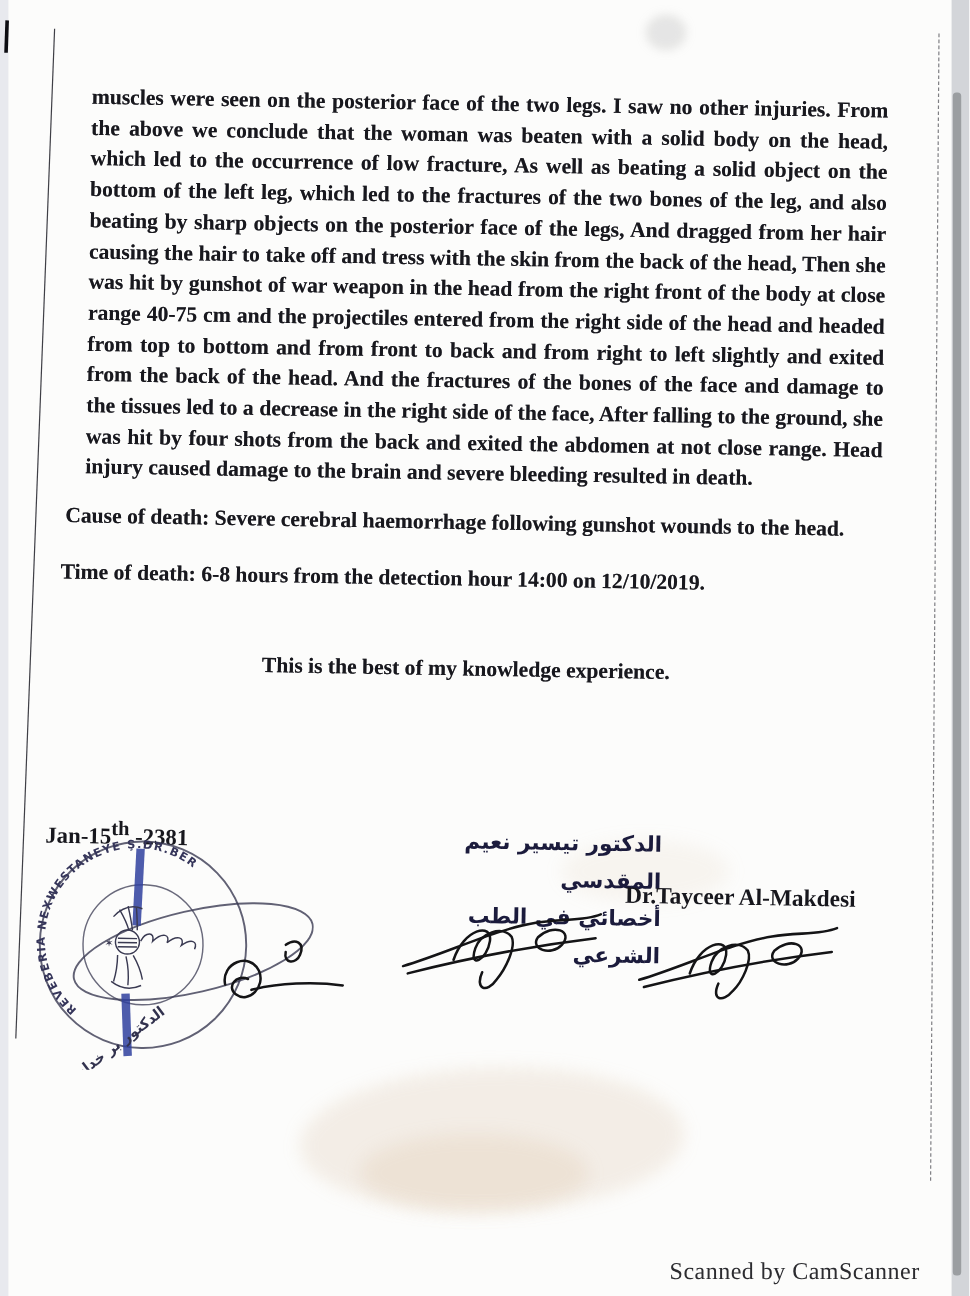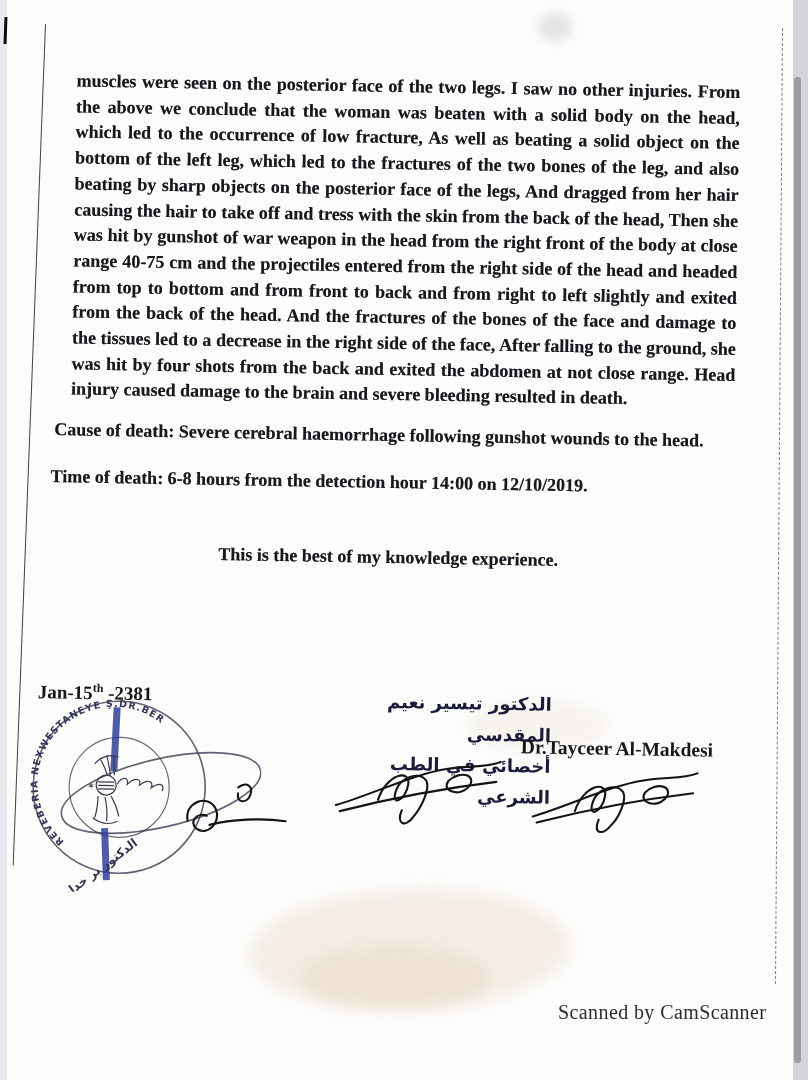--- a/index.html
+++ b/index.html
@@ -28,31 +28,31 @@
   .tilt{position:absolute;inset:0;transform:rotate(1deg);transform-origin:740px 0;}
   .bodytext{position:absolute;left:78px;top:80px;width:664px;color:#18181e;
             font:700 18px/25.7px "Liberation Serif",serif;
             text-shadow:0 0 .4px rgba(10,10,15,.55);}
   .bodytext p{margin:0;text-align:justify;text-align-last:left;}
   .bodytext p.cause{margin:15px 0 0 -16px;}
   .bodytext p.time{margin:21px 0 0 -19px;}
   .bodytext p.closing{margin:49px 0 0 -24px;text-align:center;text-align-last:center;}
   .date-line{position:absolute;left:50px;top:692px;font:700 19px "Liberation Serif",serif;
              color:#17171d;}
-  .date-line sup{font-size:12px;}
+  .date-line sup{font-size:17px;}
   .arabic-block{position:absolute;left:332px;top:692px;width:232px;direction:rtl;
                 text-align:right;font:700 18px/31px "DejaVu Sans",sans-serif;color:#1b1b3c;}
   .dr-name{position:absolute;left:534px;top:740px;font:700 19.5px "Liberation Serif",serif;
            color:#17171d;}
   .sig{position:absolute;}
   .sig path{fill:none;stroke:#141416;stroke-width:2.1;stroke-linecap:round;}
   .stamp-svg{position:absolute;left:25px;top:703px;}
   .stamp-svg .ink{fill:none;stroke:#3a3a52;stroke-width:1.6;}
   .stamp-svg .thin{fill:none;stroke:#3a3a52;stroke-width:1.2;}
-  .footer{position:absolute;left:558px;top:1001px;font:400 20px "Liberation Serif",serif;
+  .footer{position:absolute;left:558px;top:1049px;font:400 20px "Liberation Serif",serif;
           color:#2c2c30;letter-spacing:.4px;}
 </style>
 </head>
 <body>
 
 <div class="page">
 
   <div class="left-strip"></div>
   <div class="left-line"></div>
   <div class="corner-tick"></div>

